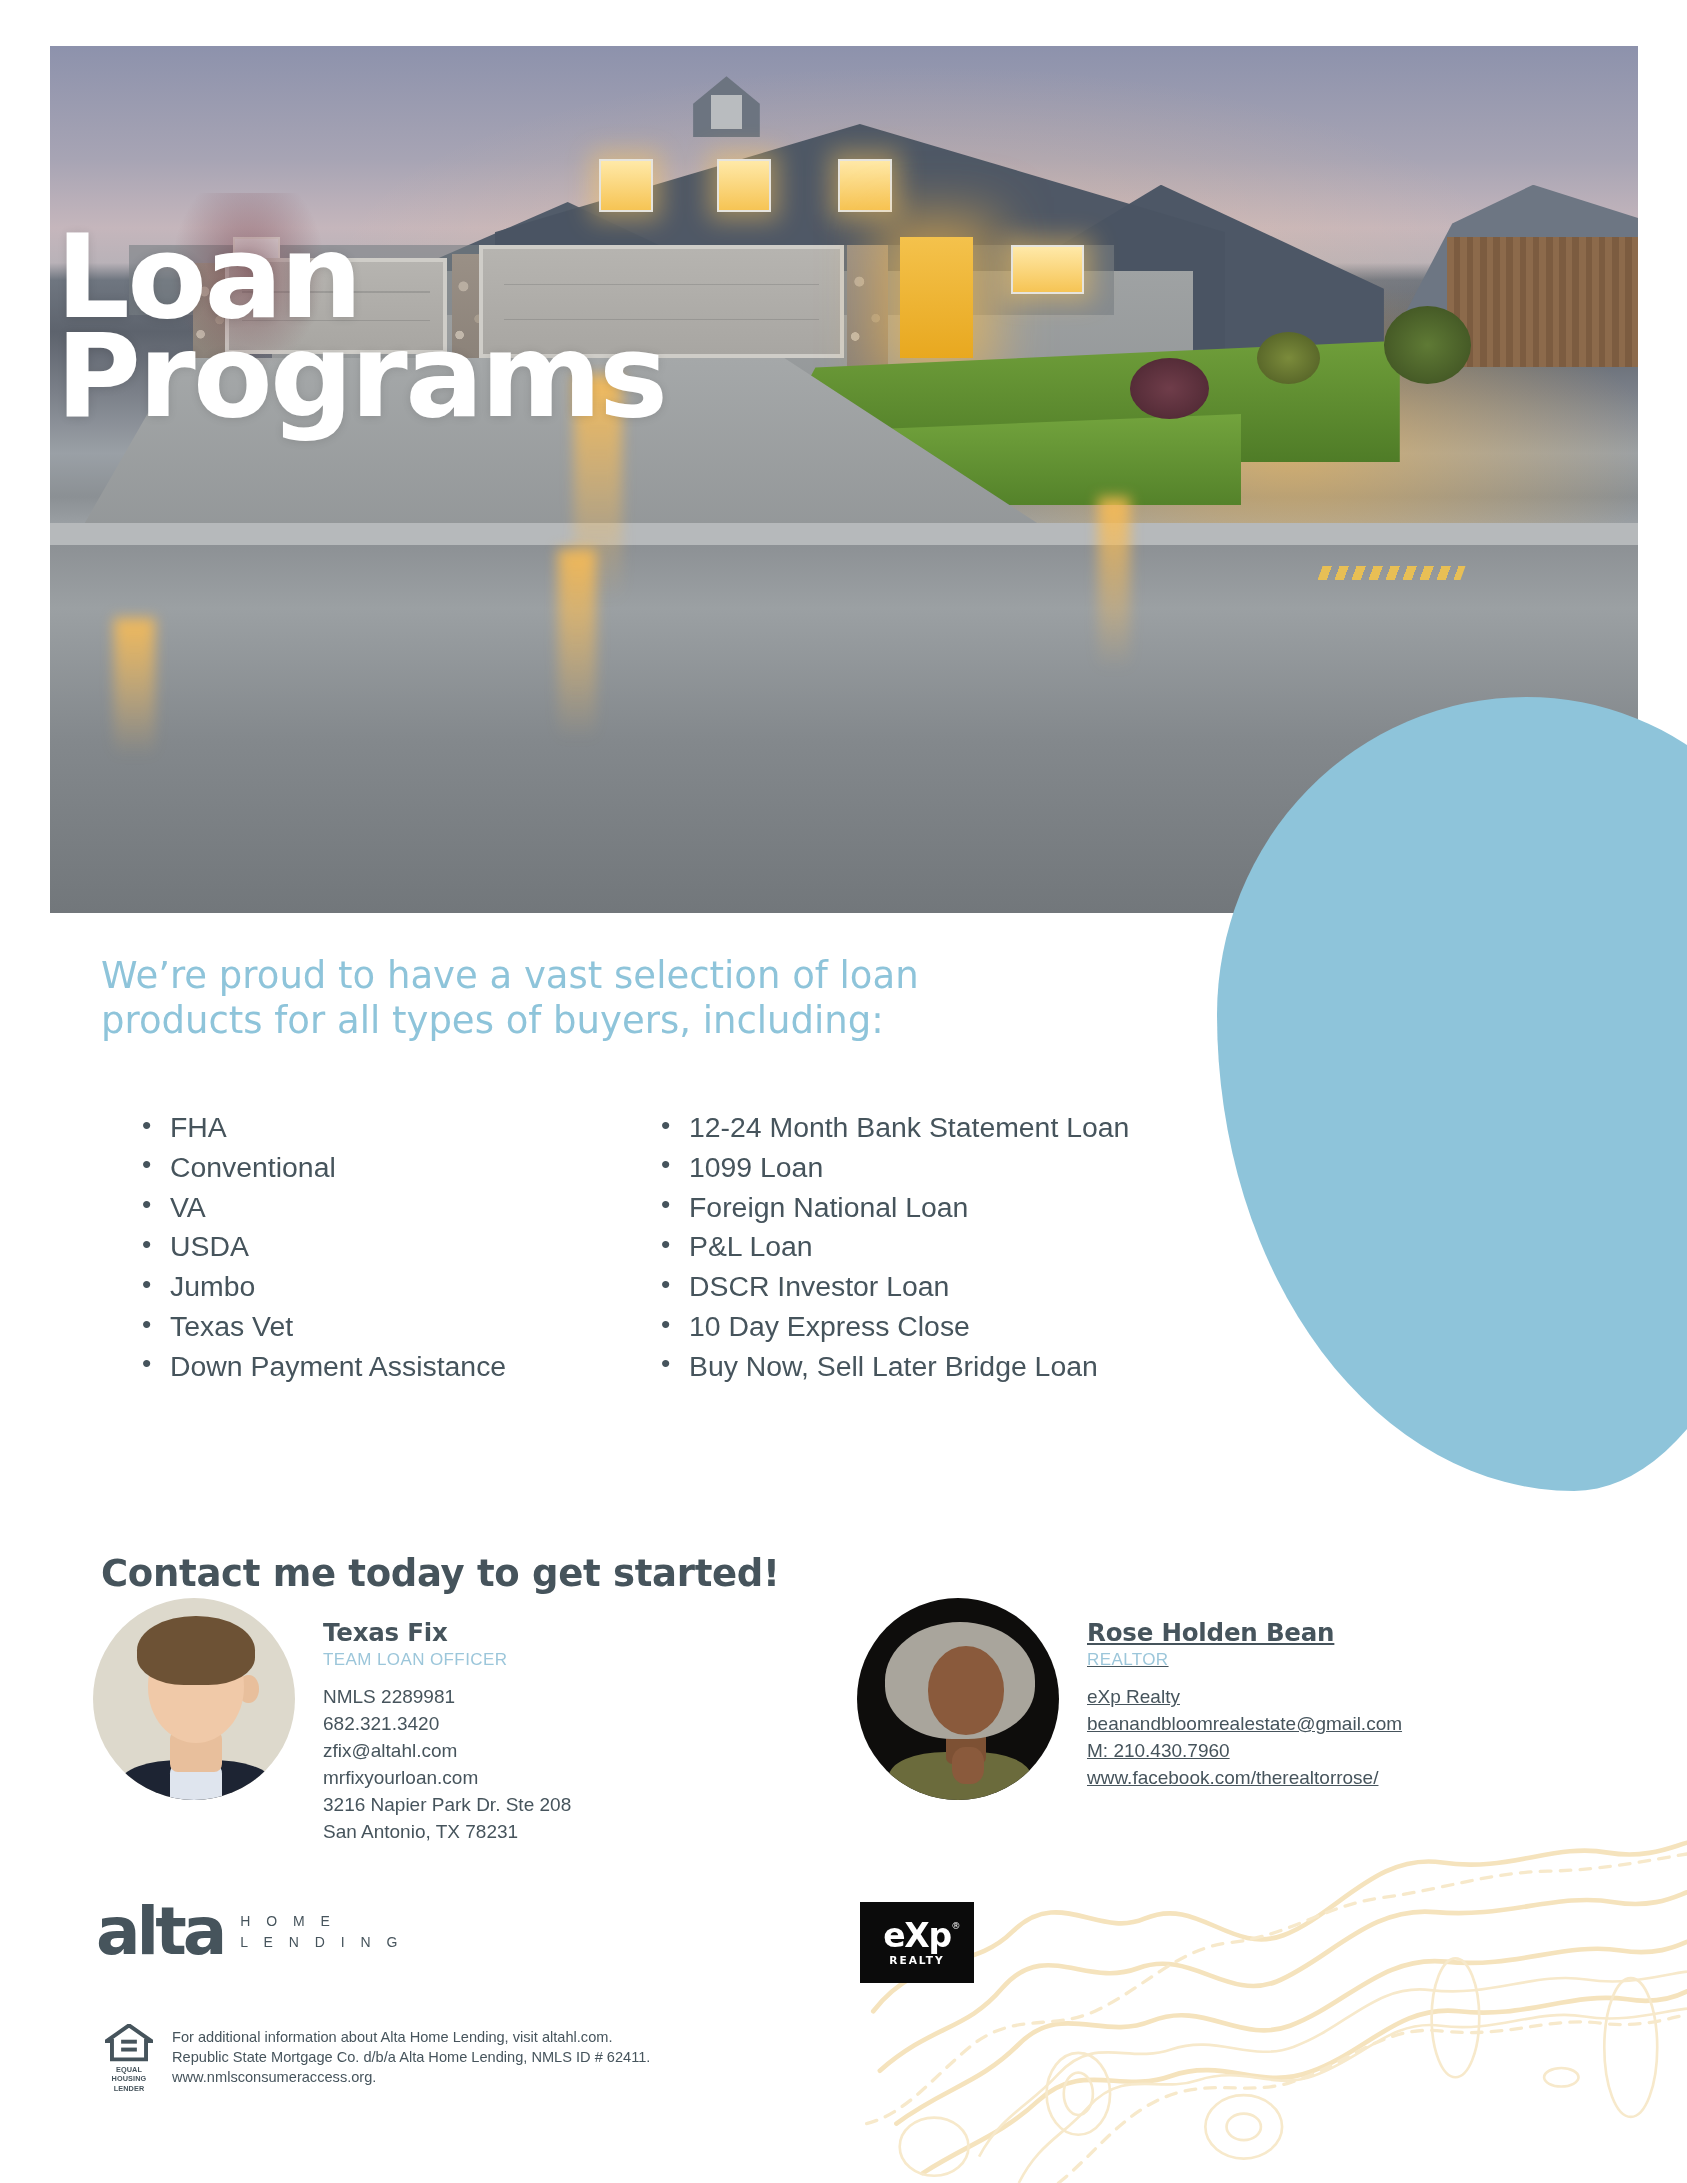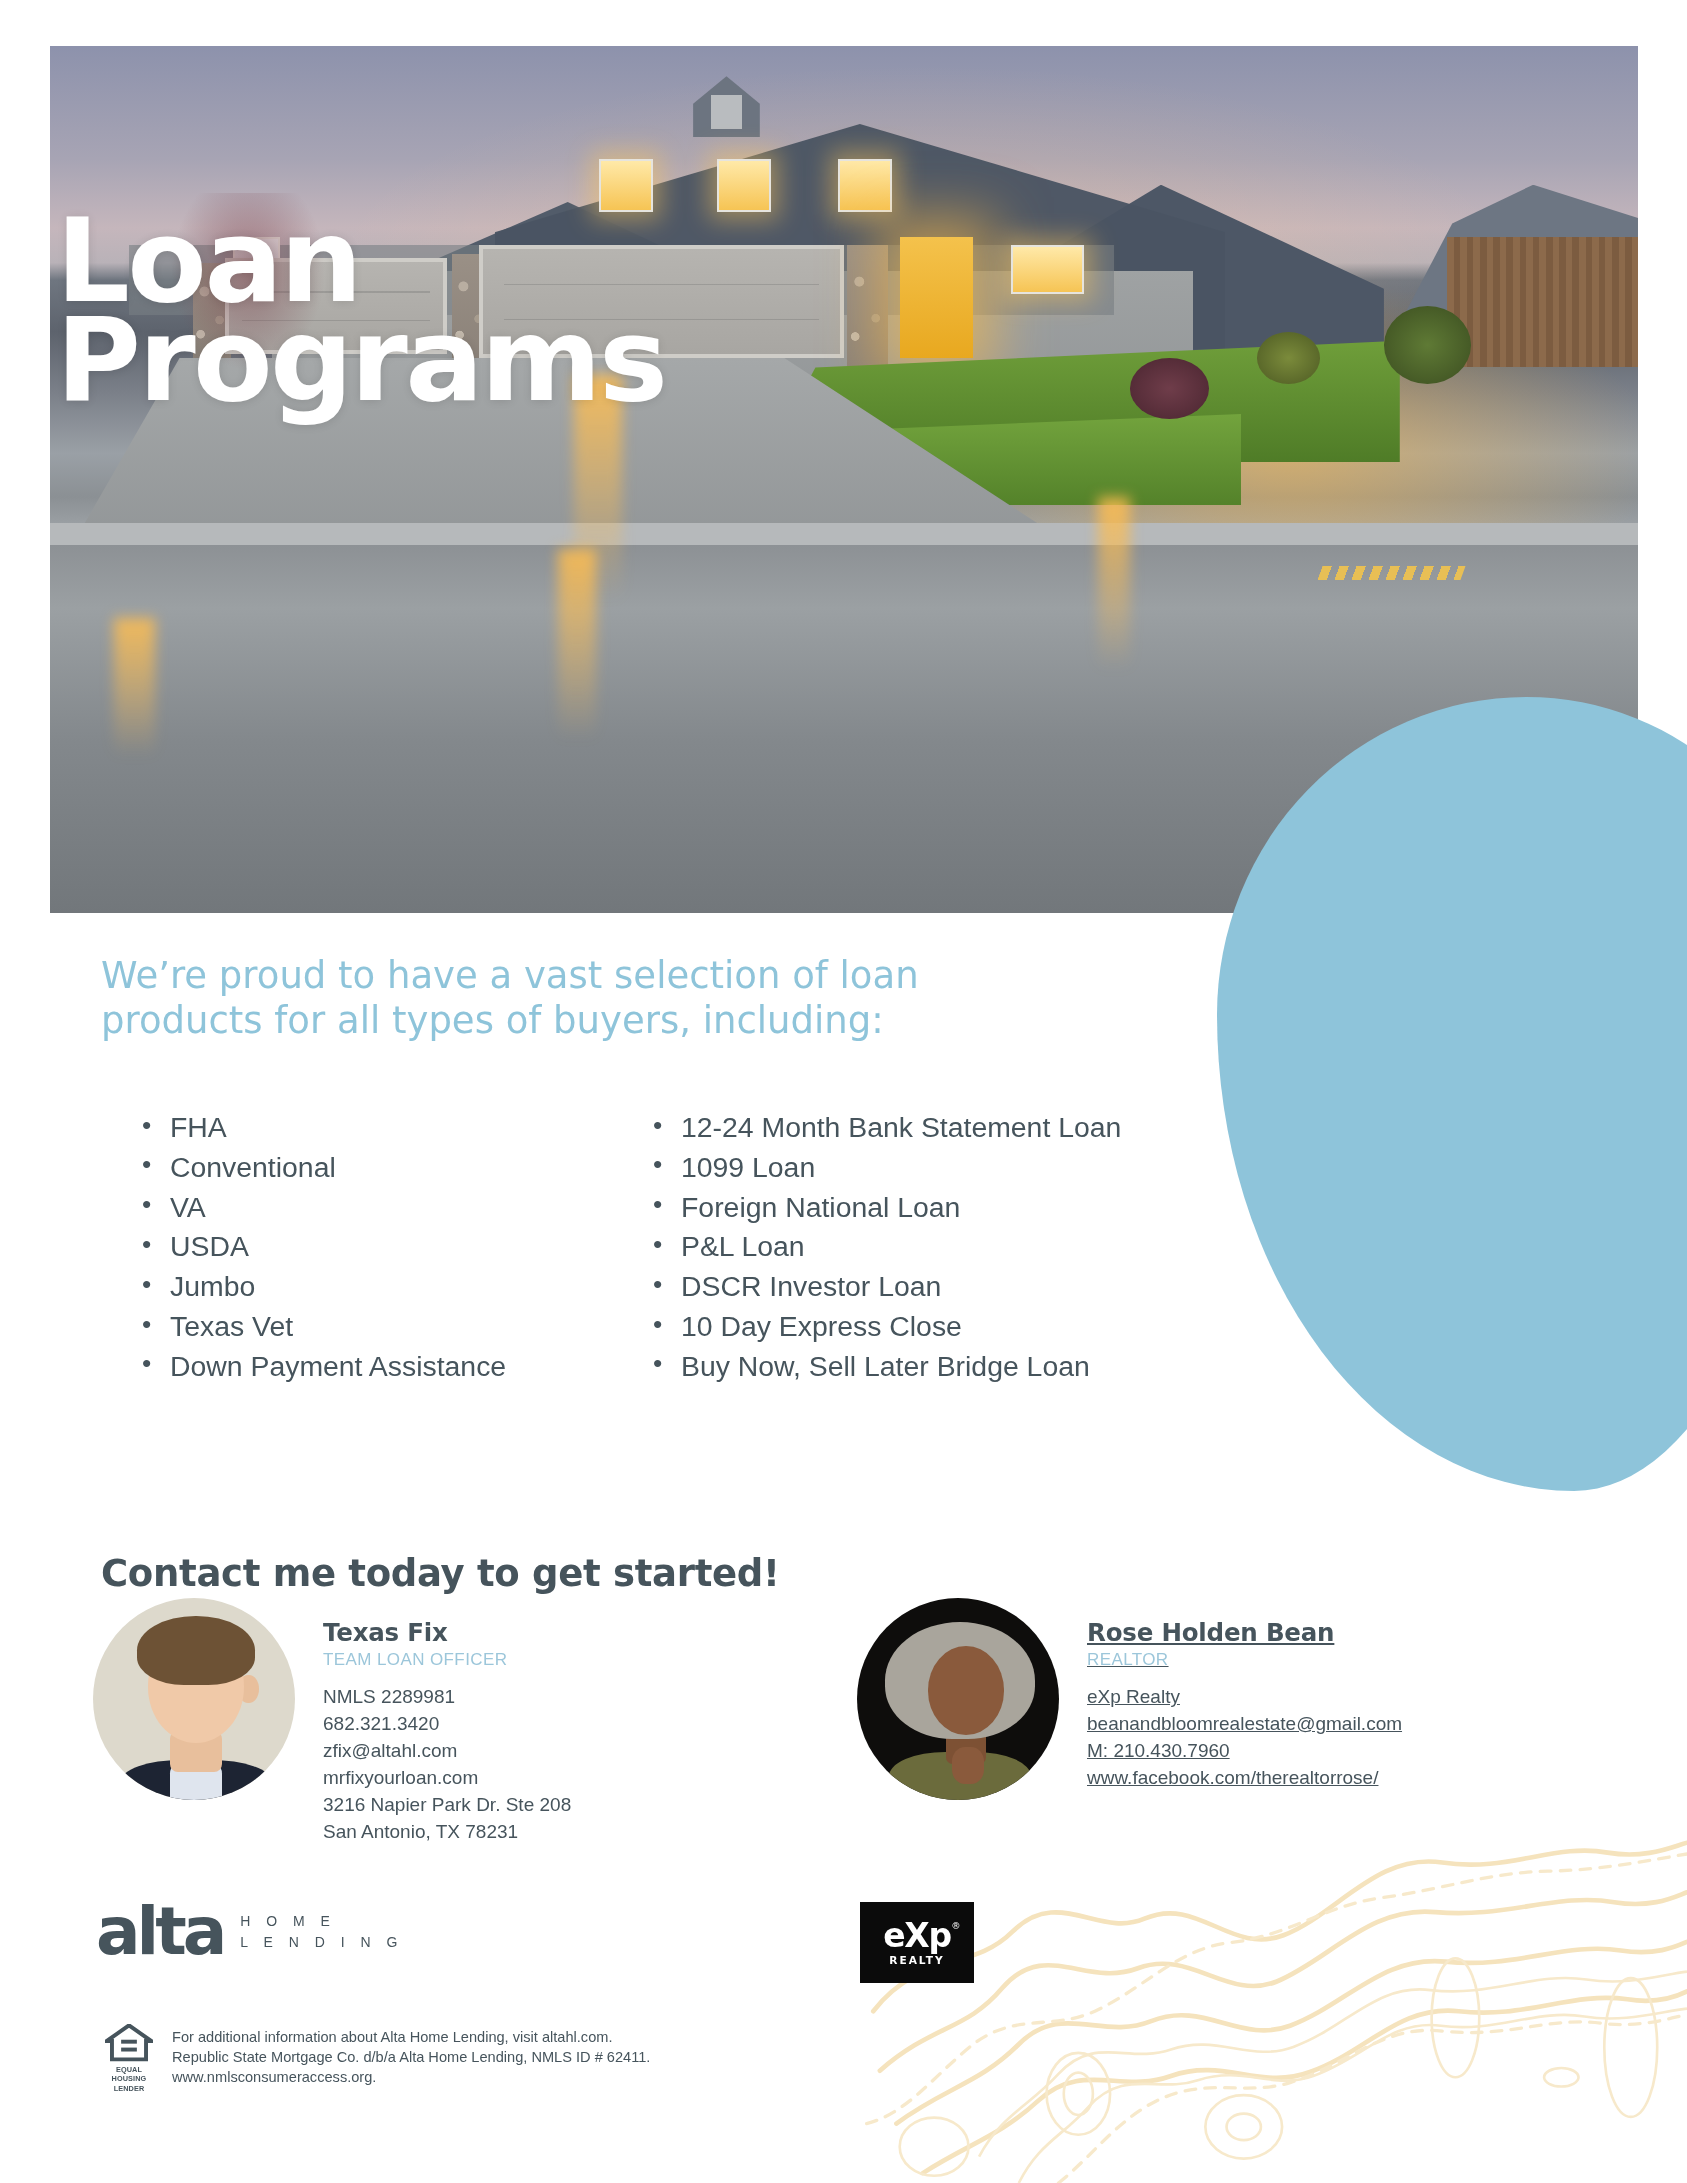--- a/index.html
+++ b/index.html
@@ -202,21 +202,21 @@
     position: absolute;
     left: 80%; top: 60%;
     width: 9%; height: 1.6%;
     background: repeating-linear-gradient(90deg, #e8bf55 0 9.3px, rgba(0,0,0,0) 9.3px 17px);
     transform: skewX(-20deg);
   }
 
   .hero-title {
     position: absolute;
     left: 56px;
-    top: 212px;
+    top: 228px;
     font-family: "DejaVu Sans", sans-serif;
     font-weight: 700;
     font-size: 116px;
     line-height: 0.85;
     letter-spacing: -2.6px;
     color: #ffffff;
     text-shadow: 0 1.3px 9.3px rgba(0,0,0,0.12);
     white-space: pre-line;
     z-index: 6;
   }
@@ -258,21 +258,21 @@
     white-space: pre-line;
   }
 
   
   .lists {
     position: absolute;
     left: 101px;
     top: 1108px;
     width: 1138px;
     display: flex;
-    gap: 8px;
+    gap: 16px;
     z-index: 5;
   }
   .col { width: 503px; }
   .col ul {
     margin: 0;
     padding: 0 0 0 41px;
     list-style: none;
   }
   .col li {
     position: relative;

